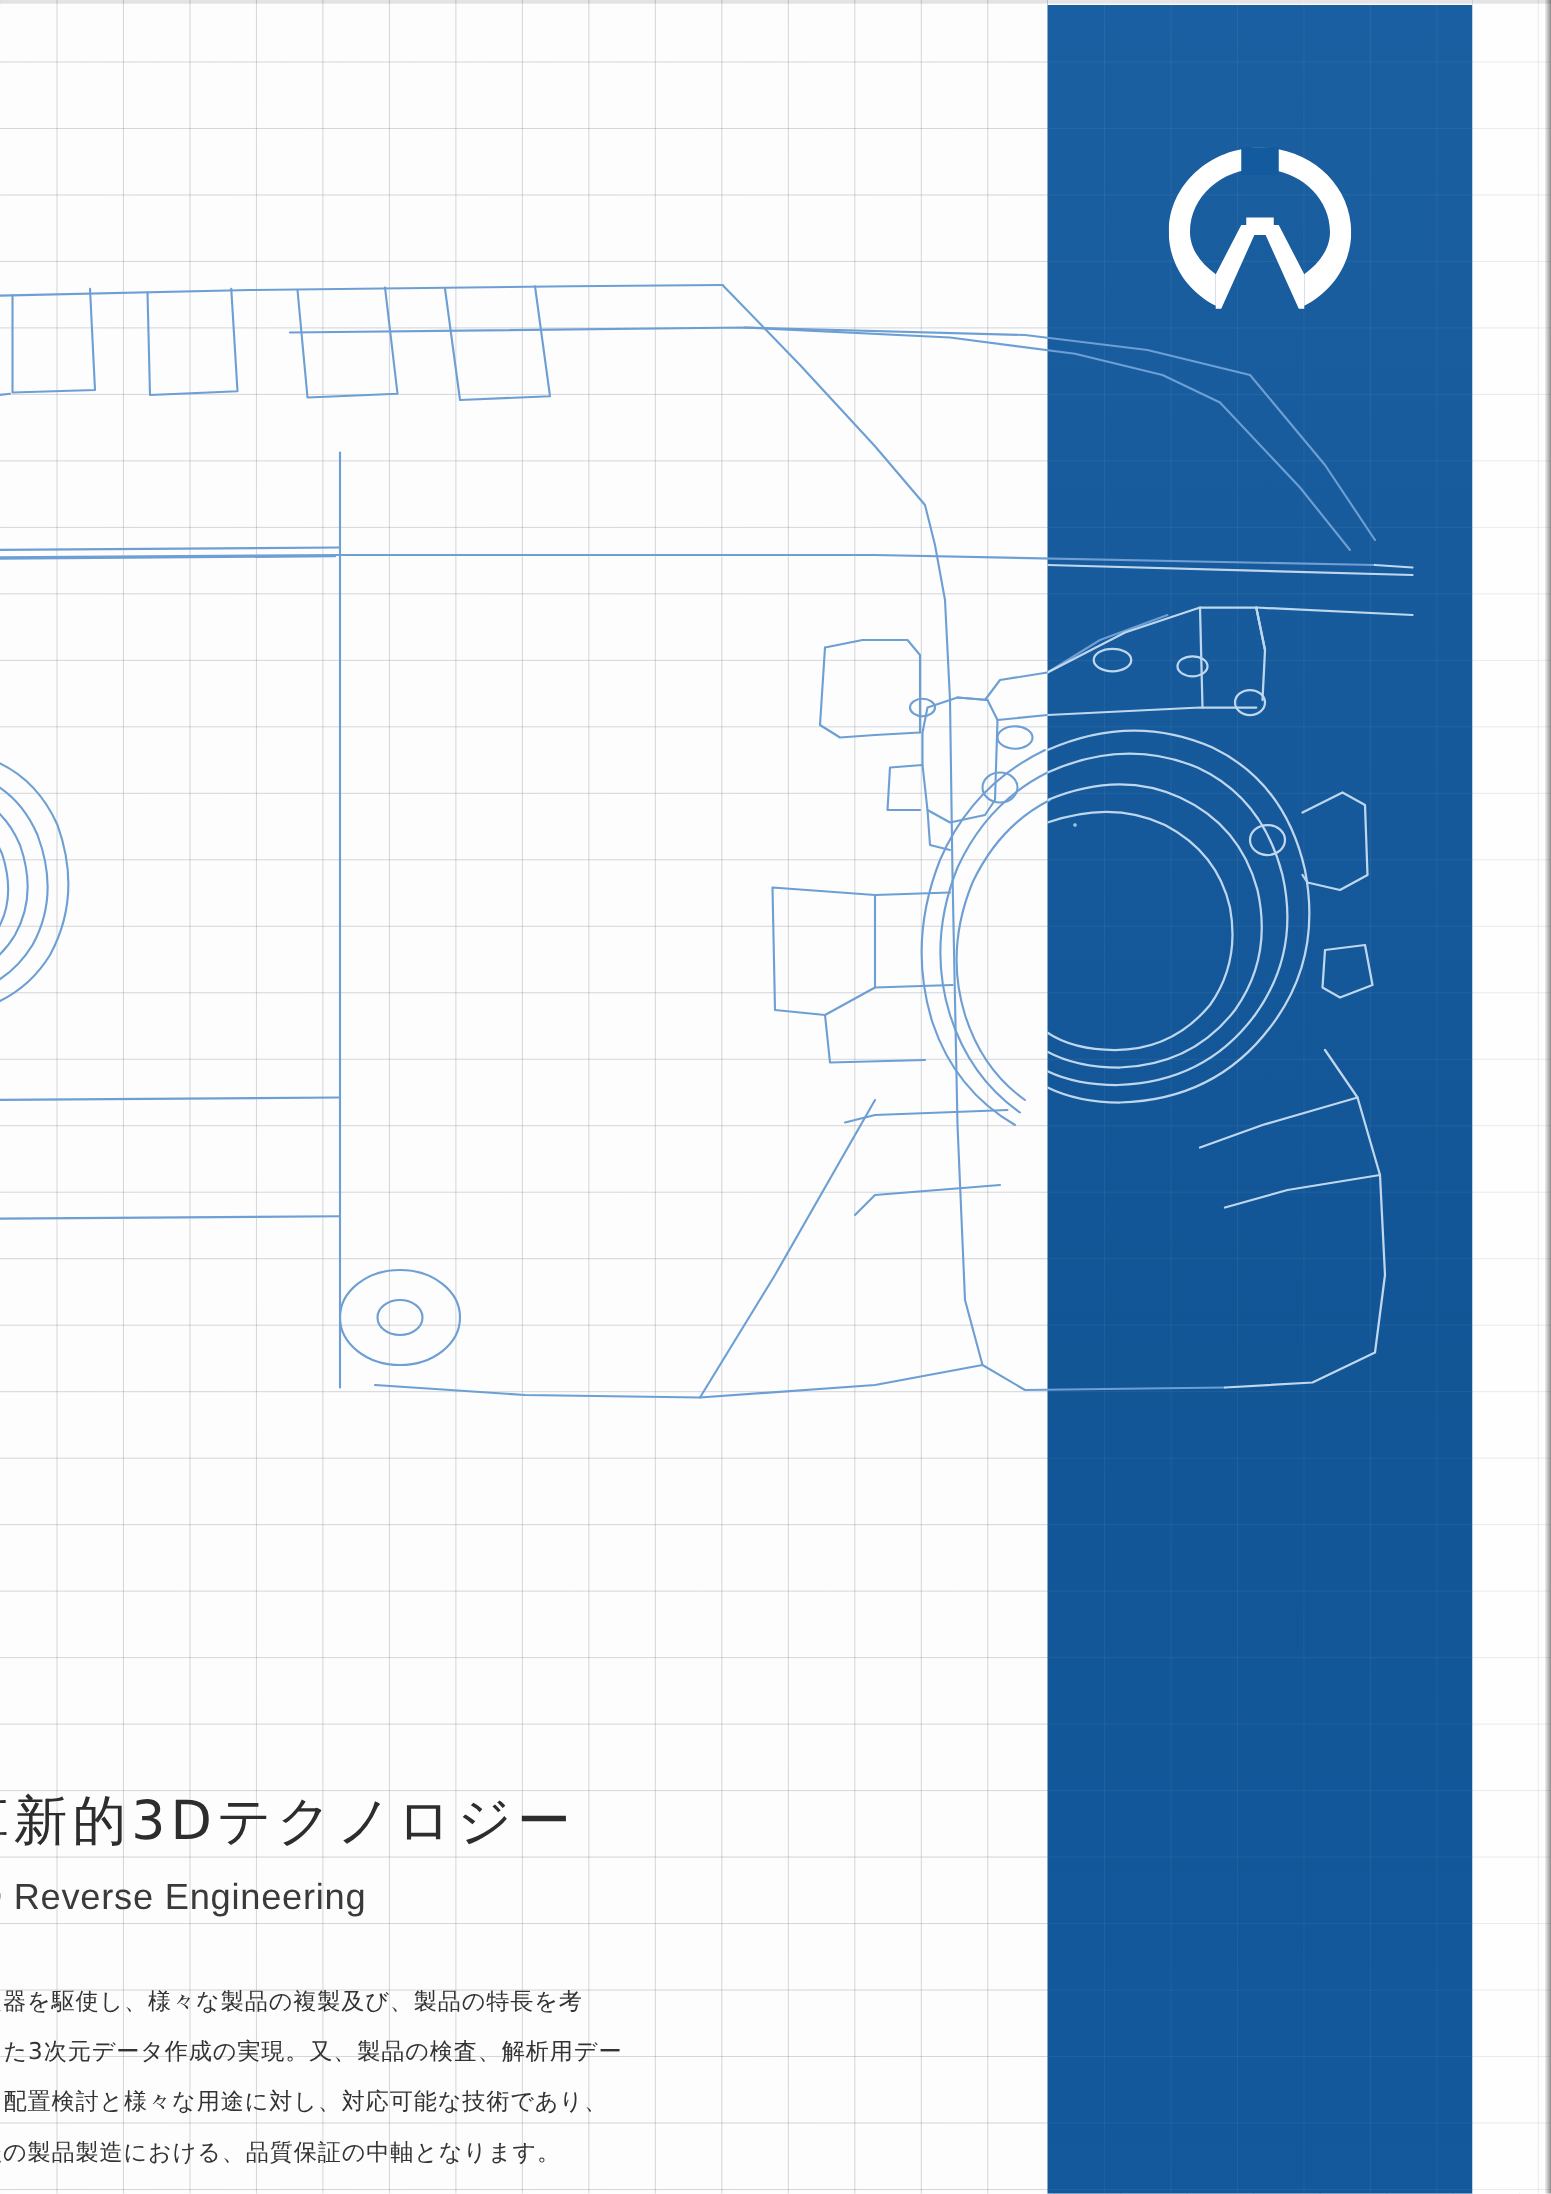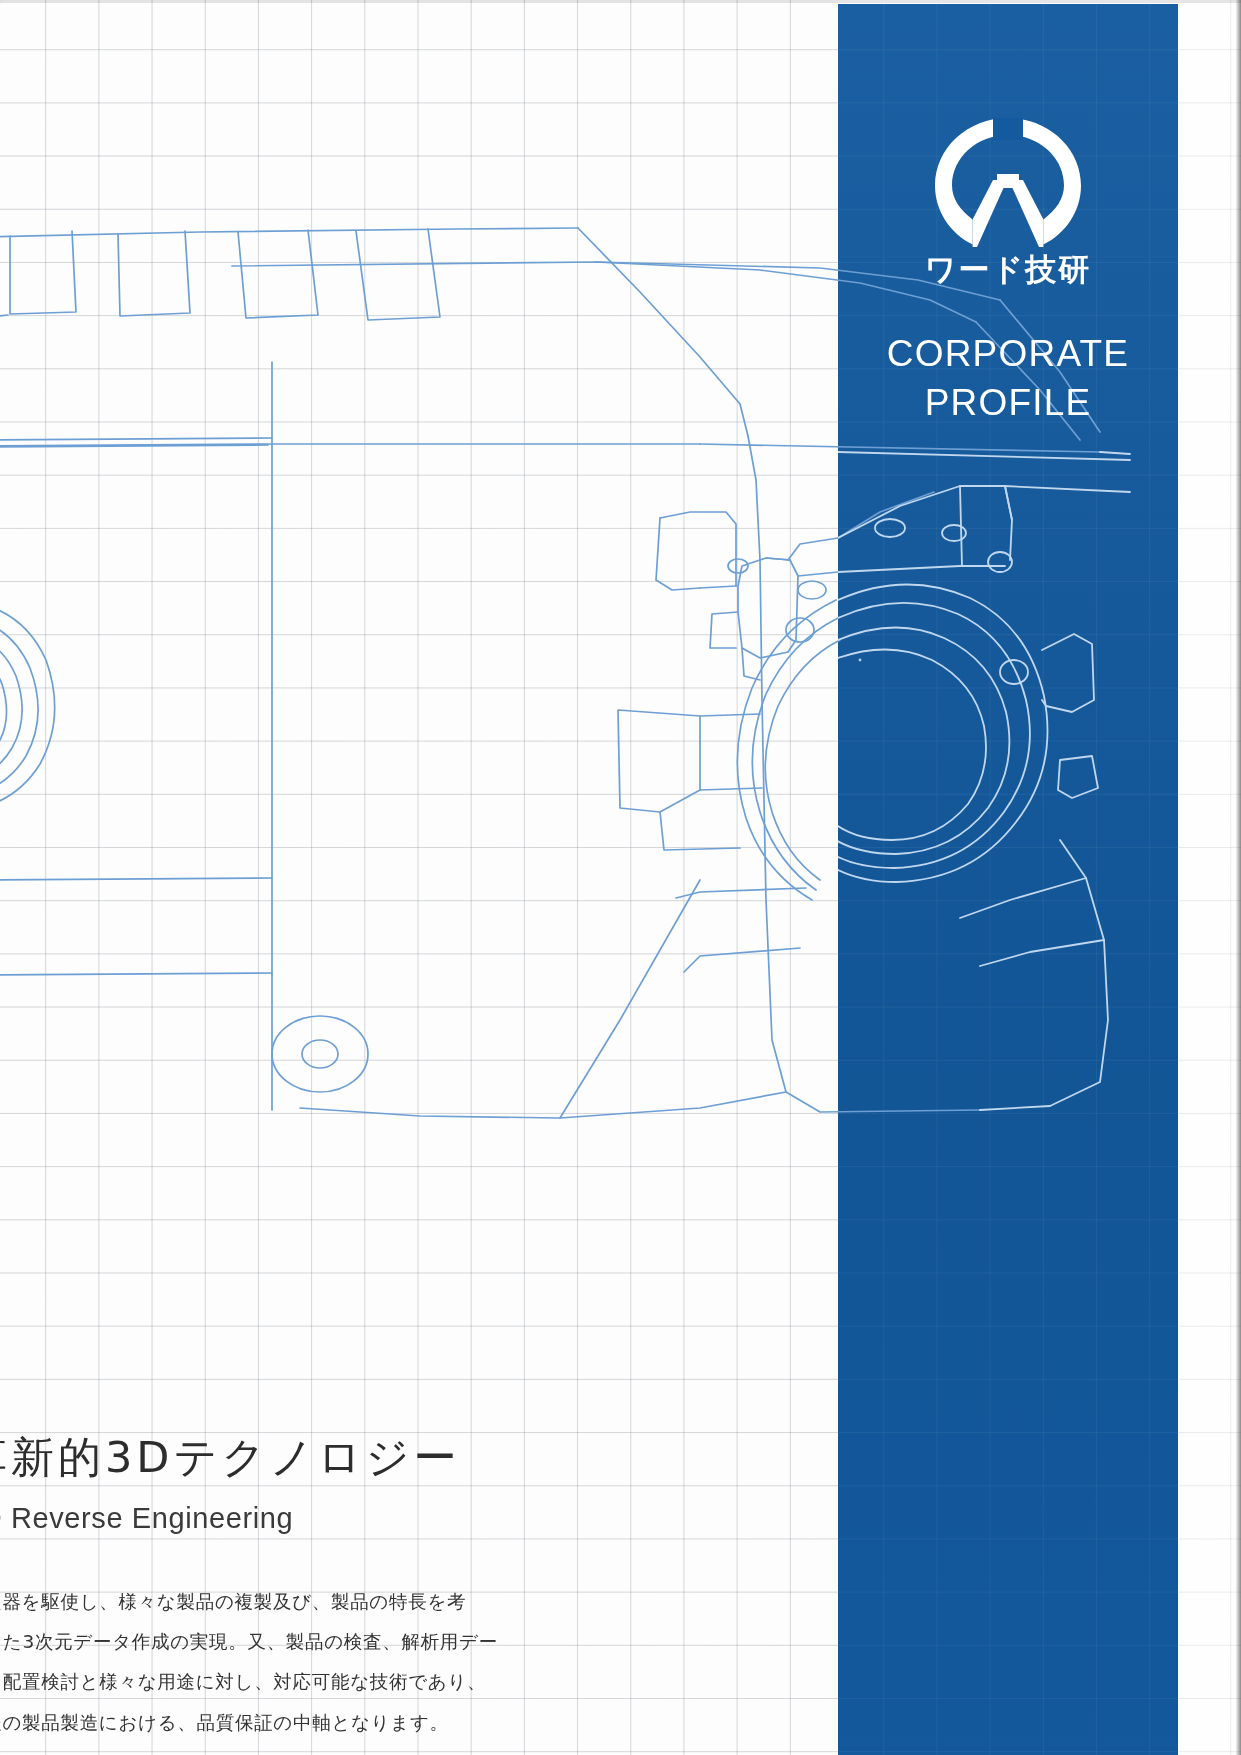--- a/index.html
+++ b/index.html
@@ -280,26 +280,21 @@
       L 104 129 L 108.4 129 L 108.4 101.4
       L 88 62 L 73 62
       Z"></path>
     <path fill="#ffffff" d="
       M73 60
       L 42 129 L 37.6 129 L 37.6 101.4
       L 58 62 L 73 62
       Z"></path>
     <path fill="#ffffff" d="M62 56 H84 L84 70 H62 Z"></path>
   </svg>
-  <div id="logo-wordmark">ワード技研</div>
-
-  <div id="corporate-profile">
-    <span class="cp-line">CORPORATE</span>
-    <span class="cp-line">PROFILE</span>
-  </div>
+
 </div>
 
 <div id="text-block">
   <div id="headline">革新的3Dテクノロジー</div>
   <div id="subhead">3D Reverse Engineering</div>
   <div id="body-copy">
     <span class="bc-line">測定器を駆使し、様々な製品の複製及び、製品の特長を考</span>
     <span class="bc-line">慮した3次元データ作成の実現。又、製品の検査、解析用デー</span>
     <span class="bc-line">タ、配置検討と様々な用途に対し、対応可能な技術であり、</span>
     <span class="bc-line">今後の製品製造における、品質保証の中軸となります。</span>

